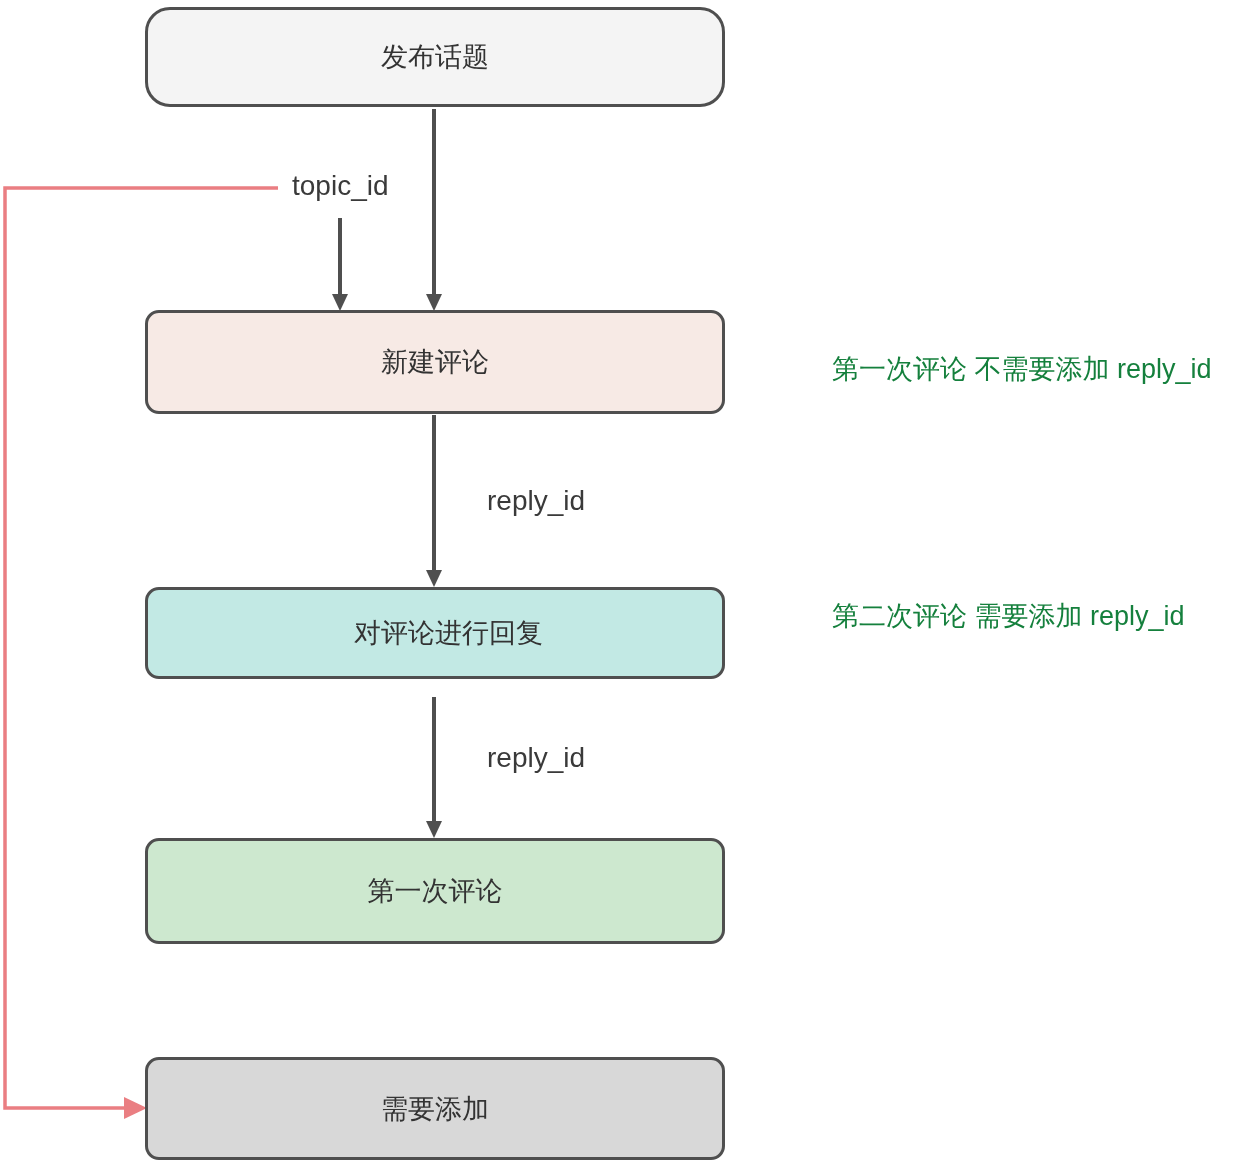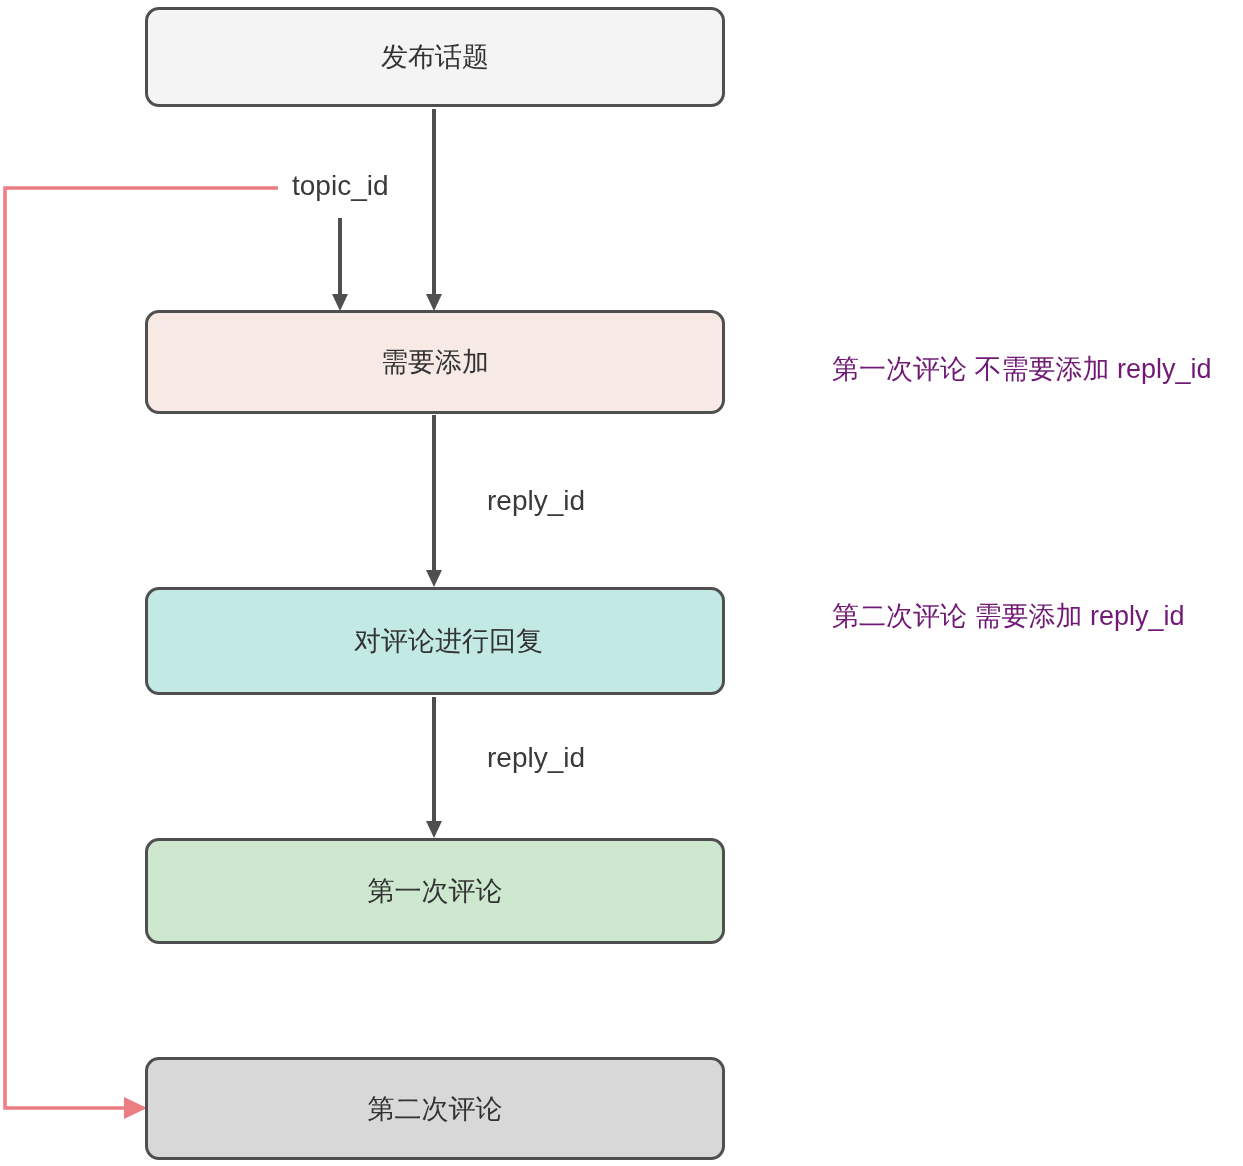--- a/index.html
+++ b/index.html
@@ -50,37 +50,37 @@
     border-radius: 14px;
     display: flex;
     align-items: center;
     justify-content: center;
     font-size: 27px;
     color: var(--text-c, #333333);
     z-index: 2;
   }
   .node-1 { top: 7px;    height: 100px; }
   .node-2 { top: 310px;  height: 104px; }
-  .node-3 { top: 587px;  height: 108px; padding-left: 27px; }
+  .node-3 { top: 587px;  height: 92px; padding-left: 27px; }
   .node-4 { top: 838px;  height: 106px; }
   .node-5 { top: 1057px; height: 103px; }
   .edge-label {
     position: absolute;
     font-size: 28px;
     color: #3a3a3a;
     white-space: nowrap;
     z-index: 3;
   }
   .edge-label-topic    { left: 292px; top: 170px; }
   .edge-label-reply-1  { left: 487px; top: 485px; }
   .edge-label-reply-2  { left: 487px; top: 742px; }
   .annotation {
     position: absolute;
     font-size: 27px;
-    color: #701a75;
+    color: #15803d;
     white-space: nowrap;
     z-index: 3;
   }
   .annotation-1 { left: 832px; top: 351px; }
   .annotation-2 { left: 832px; top: 598px; }
 </style>
 </head>
 <body>
 
 <div class="canvas">
@@ -96,38 +96,38 @@
     <line class="arrow-line" x1="434" y1="415" x2="434" y2="572"></line>
     <polygon class="arrow-head" points="426,570 442,570 434,587"></polygon>
 
     <line class="arrow-line" x1="434" y1="697" x2="434" y2="823"></line>
     <polygon class="arrow-head" points="426,821 442,821 434,838"></polygon>
 
     <polyline class="red-line" points="278,188 5,188 5,1108 126,1108"></polyline>
     <polygon class="red-head" points="124,1097 124,1119 147,1108"></polygon>
   </svg>
 
-  <div class="node node-1" style="background-color: rgb(244, 244, 244);">
+  <div class="node node-1" style="background-color: rgb(244, 244, 244); border-radius: 25px;">
     <span>发布话题</span>
   </div>
 
   <div class="node node-2" style="background-color: rgb(247, 234, 229);">
-    <span>需要添加</span>
+    <span>新建评论</span>
   </div>
 
   <div class="node node-3" style="background-color: rgb(194, 233, 228);">
     <span>对评论进行回复</span>
   </div>
 
   <div class="node node-4" style="background-color: rgb(205, 232, 207);">
     <span>第一次评论</span>
   </div>
 
   <div class="node node-5" style="background-color: rgb(216, 216, 216);">
-    <span>第二次评论</span>
+    <span>需要添加</span>
   </div>
 
   <div class="edge-label edge-label-topic">topic_id</div>
   <div class="edge-label edge-label-reply-1">reply_id</div>
   <div class="edge-label edge-label-reply-2">reply_id</div>
 
   <div class="annotation annotation-1">第一次评论 不需要添加 reply_id</div>
   <div class="annotation annotation-2">第二次评论 需要添加 reply_id</div>
 
 </div>

